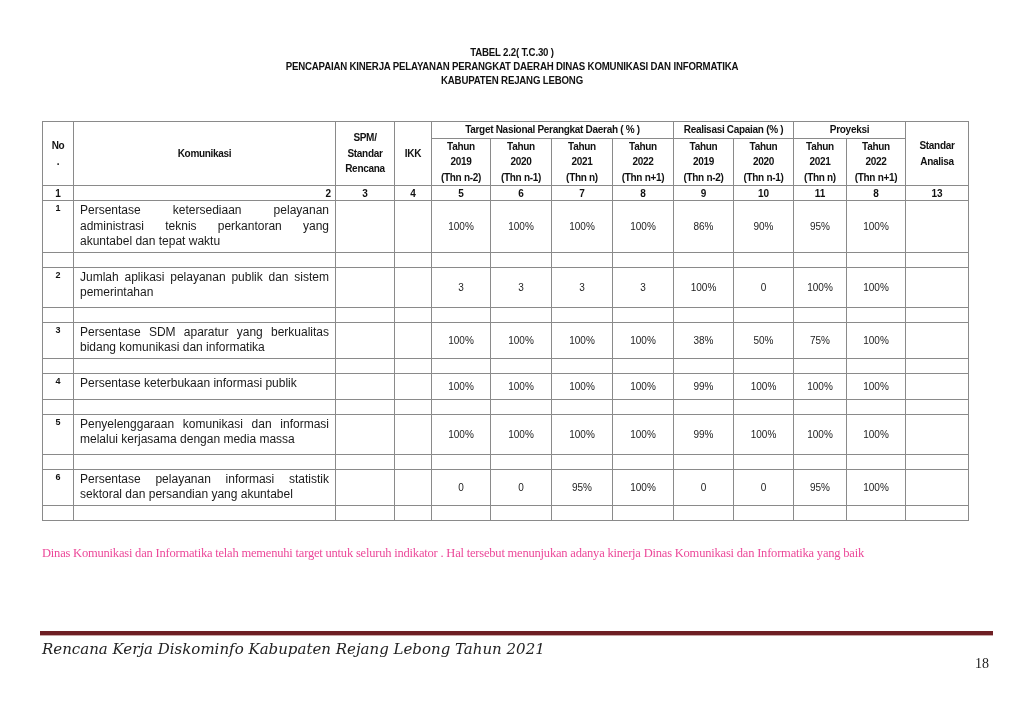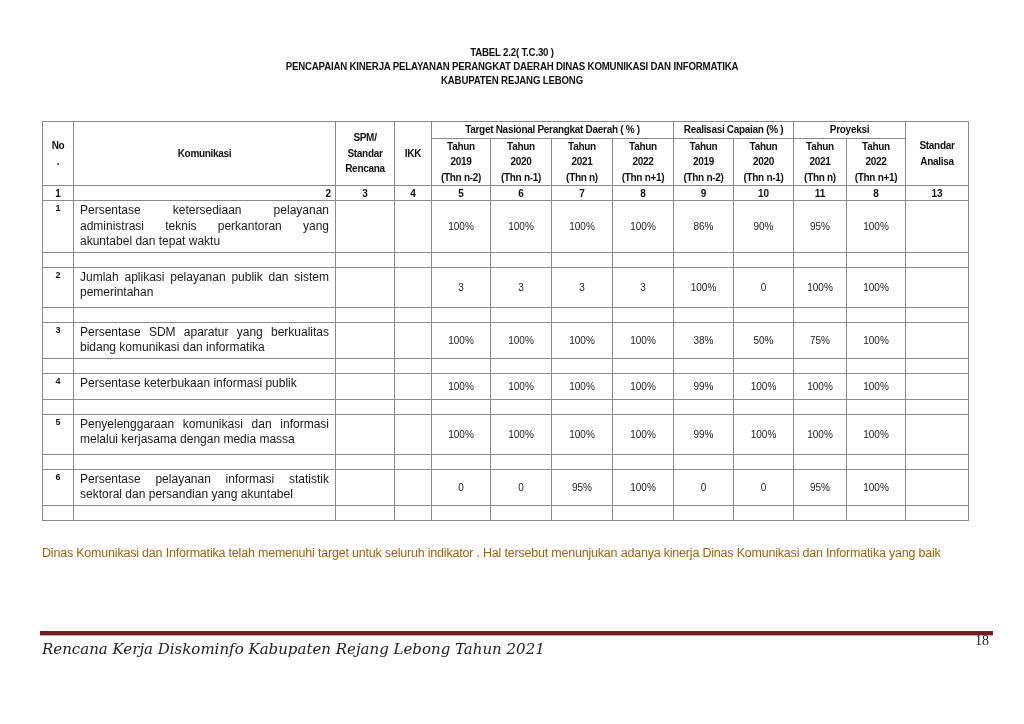--- a/index.html
+++ b/index.html
@@ -29,34 +29,34 @@
     .numrow td.right { text-align: right; padding-right: 4px; }
     .no-cell { font-weight: bold; font-size: 9px; text-align: center; vertical-align: top !important; padding-top: 2px !important; }
     .ind-cell {
       font-size: 12px; line-height: 15.5px; padding: 2px 6px 2px 6px !important;
       text-align: justify; vertical-align: top !important; color: #1a1a1a;
     }
     .val-cell { font-size: 10px; text-align: center; color: #222; }
     .spacer td { height: 14px; }
     .para {
       position: absolute; left: 42px; top: 540px; width: 955px;
-      font-family: Liberation Sans, sans-serif; font-size: 12.5px;
-      line-height: 26px; color: #a16207; letter-spacing: -0.2px;
+      font-family: Liberation Serif, serif; font-size: 12.5px;
+      line-height: 26px; color: #ec4899; letter-spacing: -0.2px;
     }
     .footer-rule {
       position: absolute; left: 40px; top: 631px; width: 953px; height: 4px;
       background: #6e1f24; border-bottom: 1px solid #c9a6a6;
     }
     .footer-text {
       position: absolute; left: 42px; top: 640px;
       font-family: "DejaVu Serif", "Liberation Serif", serif; font-style: italic;
       font-size: 15px; color: #222;
     }
     .page-num {
-      position: absolute; left: 975px; top: 633px;
+      position: absolute; left: 975px; top: 656px;
       font-family: "Liberation Serif", serif; font-size: 14px; color: #222;
     }
   </style>
 </head>
 <body>
 
 <div class="title-block">
   <div>TABEL 2.2( T.C.30 )</div>
   <div>PENCAPAIAN KINERJA PELAYANAN PERANGKAT DAERAH DINAS KOMUNIKASI DAN INFORMATIKA</div>
   <div>KABUPATEN REJANG LEBONG</div>

